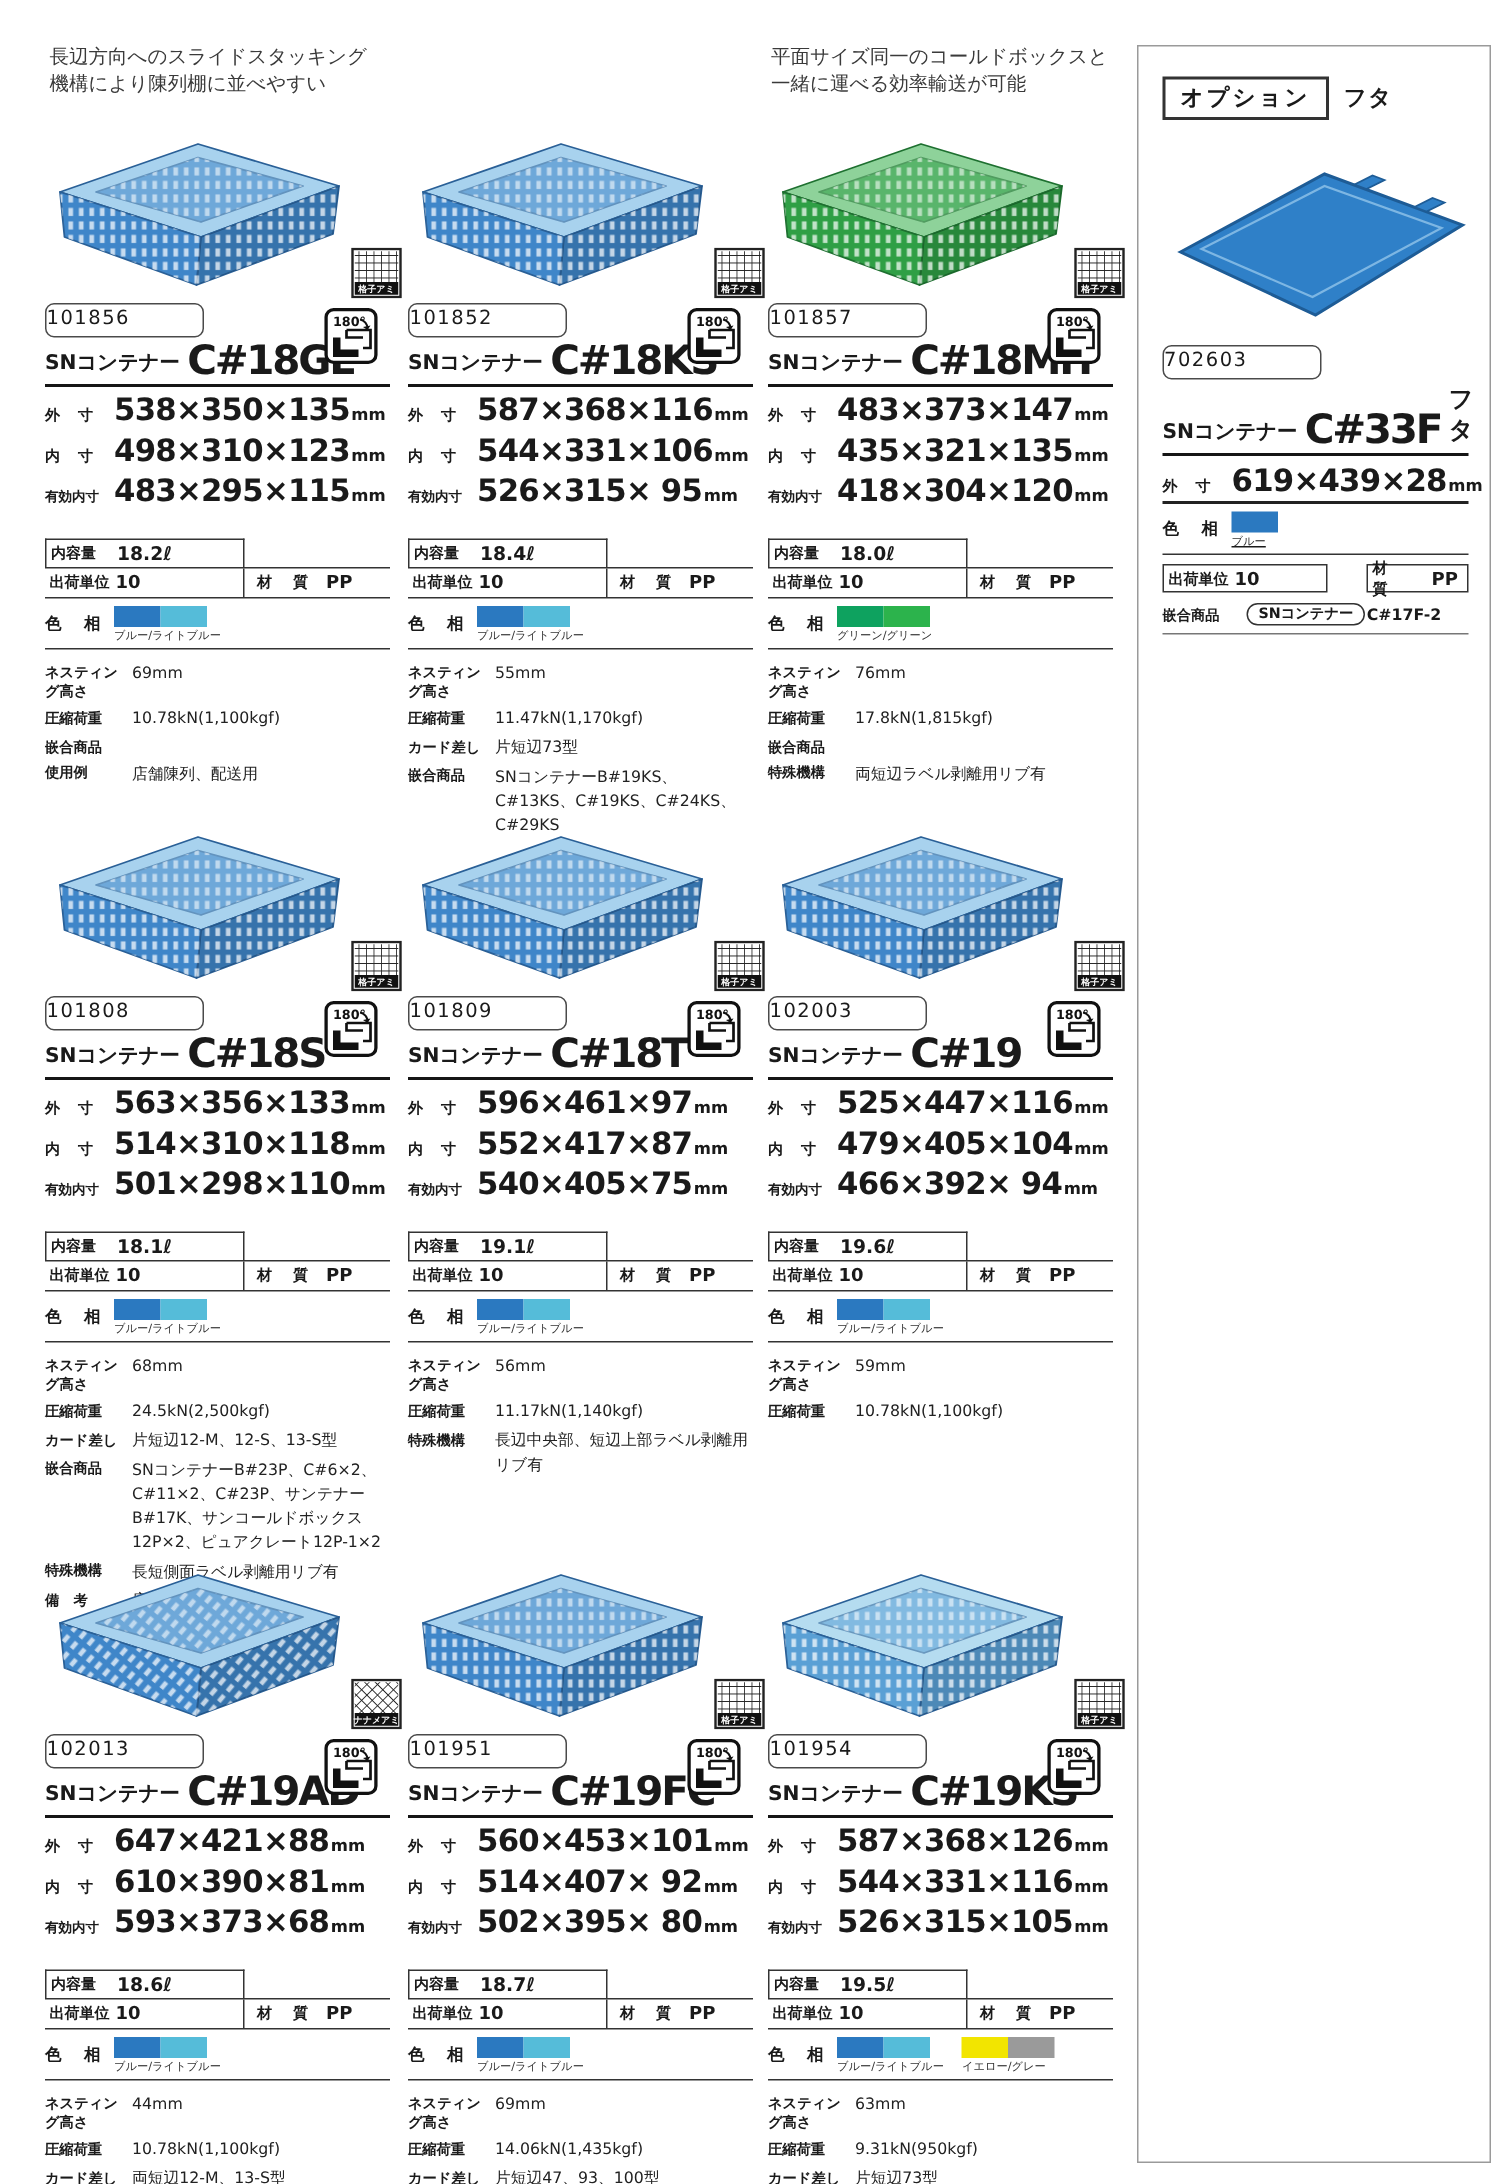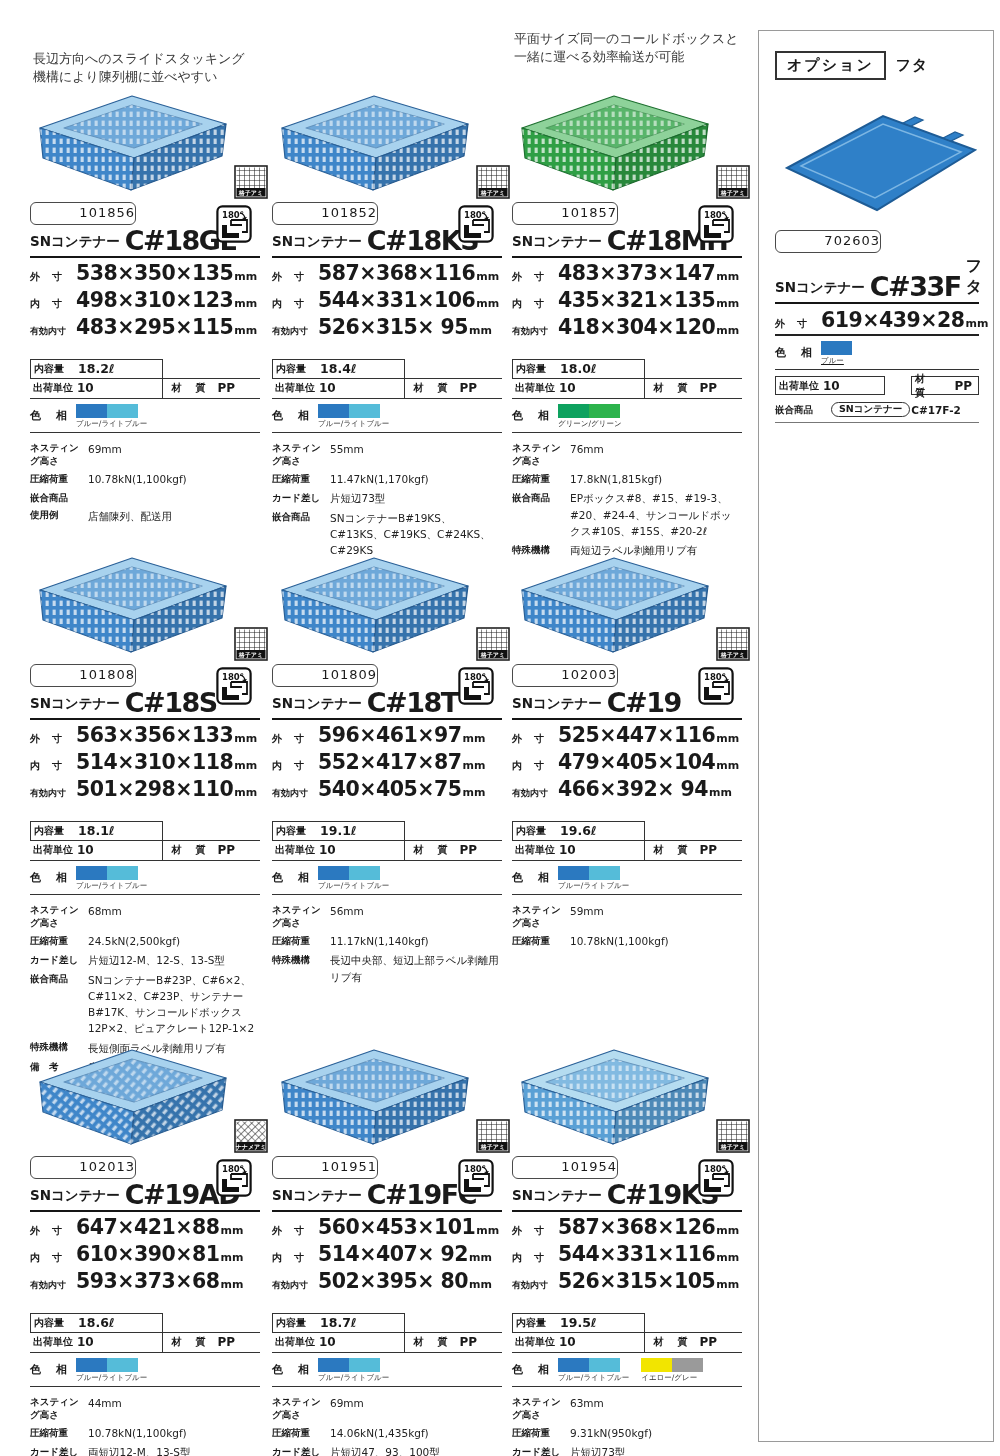--- a/index.html
+++ b/index.html
@@ -2,30 +2,30 @@
 <html><head>
 <meta charset="utf-8">
 <style>
   html,body{margin:0;padding:0;}
   body{
     width:1000px;height:1456px;position:relative;background:#ffffff;
     font-family:"DejaVu Sans","Liberation Sans",sans-serif;color:#1a1a1a;
     -webkit-font-smoothing:antialiased;overflow:hidden;
   }
   .note{position:absolute;font-size:13px;line-height:1.35;color:#3a3a3a;font-weight:500;}
-  #note1{left:33px;top:30px;margin-top:20px;}
+  #note1{left:33px;top:30px;}
   #note3{left:514px;top:30px;}
 
   
   .product{position:absolute;width:230px;}
   .photo{position:absolute;bottom:100%;left:0;width:205px;height:124px;margin-bottom:4px;}
   .mesh-icon{position:absolute;top:-37px;right:-8px;width:34px;height:34px;}
   .rot-icon{position:absolute;top:3px;right:-8px;width:52px;height:38px;}
   .codebox{width:104px;height:21px;border:1.6px solid #4a4a4a;border-radius:6px;
-    text-align:right;font-size:13px;line-height:19px;letter-spacing:1px;margin-bottom:3px;background:#fff;}
+    text-align:left;font-size:13px;line-height:19px;letter-spacing:1px;margin-bottom:3px;background:#fff;}
   .title{display:flex;align-items:flex-end;gap:5px;border-bottom:2.6px solid #151515;padding-bottom:2px;}
   .series{font-size:13.5px;font-weight:bold;padding-bottom:3px;white-space:nowrap;}
   .model{font-size:27px;font-weight:800;letter-spacing:-1.5px;line-height:.95;white-space:nowrap;}
   .dimrow{display:flex;align-items:baseline;margin-top:3px;}
   .dimlabel{flex:0 0 46px;font-size:10px;font-weight:bold;letter-spacing:1px;}
   .dimlabel.eff{letter-spacing:0;font-size:9px;}
   .dimval{font-size:20.5px;font-weight:800;letter-spacing:-0.5px;white-space:pre;}
   .dimunit{font-size:11px;font-weight:800;margin-left:1px;}
   .caprow{margin-top:20px;border:1.6px solid #333;border-bottom:none;width:58%;
     display:flex;align-items:center;height:19px;padding-left:3px;box-sizing:border-box;}
@@ -379,21 +379,20 @@
         <div class="drow">
           <span class="dlabel">ネスティング高さ</span>
           <span class="dval">76mm</span>
         </div>
         <div class="drow">
           <span class="dlabel">圧縮荷重</span>
           <span class="dval">17.8kN(1,815kgf)</span>
         </div>
         <div class="drow">
           <span class="dlabel">嵌合商品</span>
-          <span class="dval">EPボックス#8、#15、#19-3、#20、#24-4、サンコールドボックス#10S、#15S、#20-2ℓ</span>
         </div>
         <div class="drow">
           <span class="dlabel">特殊機構</span>
           <span class="dval">両短辺ラベル剥離用リブ有</span>
         </div>
       </div>
   </article>
     <article class="product p3">
     <div class="photo"><svg width="205" height="124" viewBox="0 0 205 124">
     <defs>

